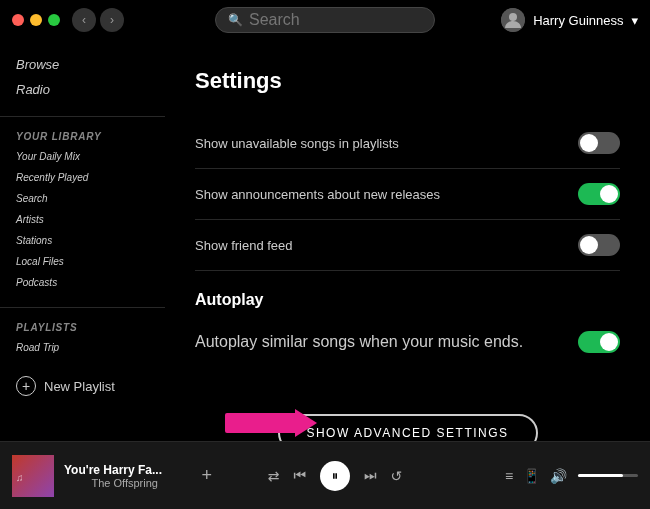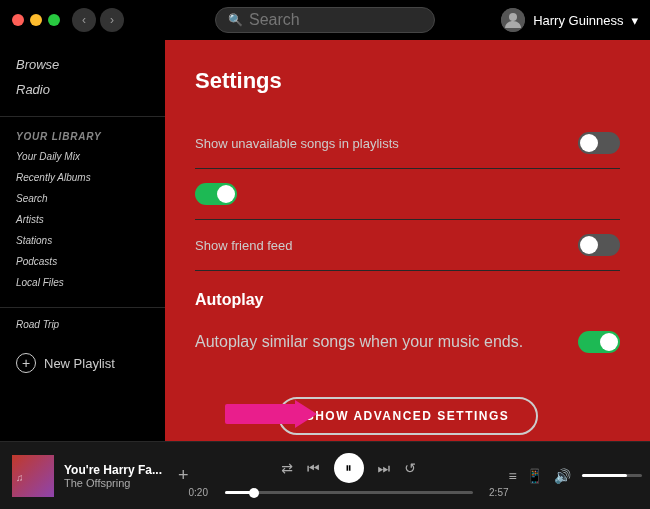--- a/index.html
+++ b/index.html
@@ -91,21 +91,21 @@
     .plus-circle {
       width: 20px; height: 20px; border-radius: 50%;
       border: 1.5px solid #ccc;
       display: flex; align-items: center; justify-content: center;
       font-size: 14px; line-height: 1;
     }
 
     
     .content {
       flex: 1;
-      background: #b91c1c;
+      background: #000000;
       overflow-y: auto;
       padding: 28px 30px;
       position: relative;
     }
     .settings-title {
       font-size: 22px; font-weight: 700; color: #fff; margin-bottom: 24px;
     }
     .setting-row {
       display: flex; align-items: center; justify-content: space-between;
       padding: 14px 0;
@@ -137,26 +137,26 @@
     .autoplay-desc { color: #ccc; font-size: 16px; }
 
     .autoplay-row {
       display: flex; align-items: center; justify-content: space-between;
       padding: 10px 0;
     }
 
     
     .btn-advanced {
       display: block;
-      margin: 18px auto 14px auto;
+      margin: 35px auto 14px auto;
       background: transparent;
       border: 2px solid #ccc;
       color: #fff;
       font-size: 12px;
-      font-weight: 700;
+      font-weight: 400;
       letter-spacing: 1.5px;
       padding: 10px 24px;
       border-radius: 30px;
       cursor: pointer;
       text-transform: uppercase;
       text-align: center;
       width: 260px;
     }
 
     
@@ -178,21 +178,21 @@
       display: flex; align-items: center; justify-content: center;
       font-size: 8px; color: #fff; overflow: hidden;
     }
     .album-art-inner {
       width: 100%; height: 100%;
       background: linear-gradient(135deg, #c0392b 0%, #8e44ad 100%);
       display: flex; align-items: center; justify-content: center;
     }
     .track-info { flex: 1; min-width: 0; }
     .track-name { color: #fff; font-size: 12px; font-weight: 600; white-space: nowrap; overflow: hidden; text-overflow: ellipsis; }
-    .track-artist { color: #aaa; font-size: 11px; }
+    .track-artist { color: #aaa; font-size: 11px; text-align: center; }
     .add-btn { color: #aaa; font-size: 18px; cursor: pointer; margin-left: 6px; }
 
     
     .player-controls {
       flex: 1;
       display: flex; flex-direction: column; align-items: center; gap: 4px;
     }
     .control-buttons { display: flex; align-items: center; gap: 14px; }
     .ctrl-btn { color: #aaa; font-size: 14px; cursor: pointer; }
     .play-pause {
@@ -261,47 +261,49 @@
 
   <div class="sidebar">
     <div class="sidebar-section">
       <div class="sidebar-item top">Browse</div>
       <div class="sidebar-item top">Radio</div>
     </div>
     <div class="sidebar-divider"></div>
     <div class="sidebar-section">
       <div class="sidebar-label">Your Library</div>
       <div class="sidebar-item">Your Daily Mix</div>
-      <div class="sidebar-item">Recently Albums</div>
+      <div class="sidebar-item">Recently Played</div>
       <div class="sidebar-item">Search</div>
       <div class="sidebar-item">Artists</div>
       <div class="sidebar-item">Stations</div>
+      <div class="sidebar-item">Local Files</div>
       <div class="sidebar-item">Podcasts</div>
-      <div class="sidebar-item">Local Files</div>
     </div>
     <div class="sidebar-divider"></div>
     <div class="sidebar-section">
+      <div class="sidebar-label">Playlists</div>
       <div class="sidebar-item">Road Trip</div>
     </div>
     <div class="new-playlist">
       <div class="plus-circle">+</div>
       <span>New Playlist</span>
     </div>
   </div>
 
   <div class="content" style="position:relative;">
     <div class="settings-title">Settings</div>
 
     <div class="setting-row">
       <span class="setting-label">Show unavailable songs in playlists</span>
       <div class="toggle off">
         <div class="toggle-knob"></div>
       </div>
     </div>
     <div class="setting-row">
+      <span class="setting-label">Show announcements about new releases</span>
       <div class="toggle on">
         <div class="toggle-knob"></div>
       </div>
     </div>
     <div class="setting-row">
       <span class="setting-label">Show friend feed</span>
       <div class="toggle off">
         <div class="toggle-knob"></div>
       </div>
     </div>
@@ -352,29 +354,20 @@
   </div>
 
   <div class="player-controls">
     <div class="control-buttons">
       <span class="ctrl-btn">⇄</span>
       <span class="ctrl-btn">⏮</span>
       <div class="play-pause">⏸</div>
       <span class="ctrl-btn">⏭</span>
       <span class="ctrl-btn">↺</span>
     </div>
-    <div class="progress-row">
-      <span class="time-label">0:20</span>
-      <div class="progress-bar-bg">
-        <div class="progress-bar-fill" style="width:12%;">
-          <div class="progress-dot"></div>
-        </div>
-      </div>
-      <span class="time-label right">2:57</span>
-    </div>
   </div>
 
   <div class="player-right">
     <span class="ctrl-btn" style="font-size:14px;">≡</span>
     <span class="ctrl-btn" style="font-size:14px;">📱</span>
     <span class="ctrl-btn" style="font-size:14px;">🔊</span>
     <div class="vol-bar-bg">
       <div class="vol-bar-fill"></div>
     </div>
 

